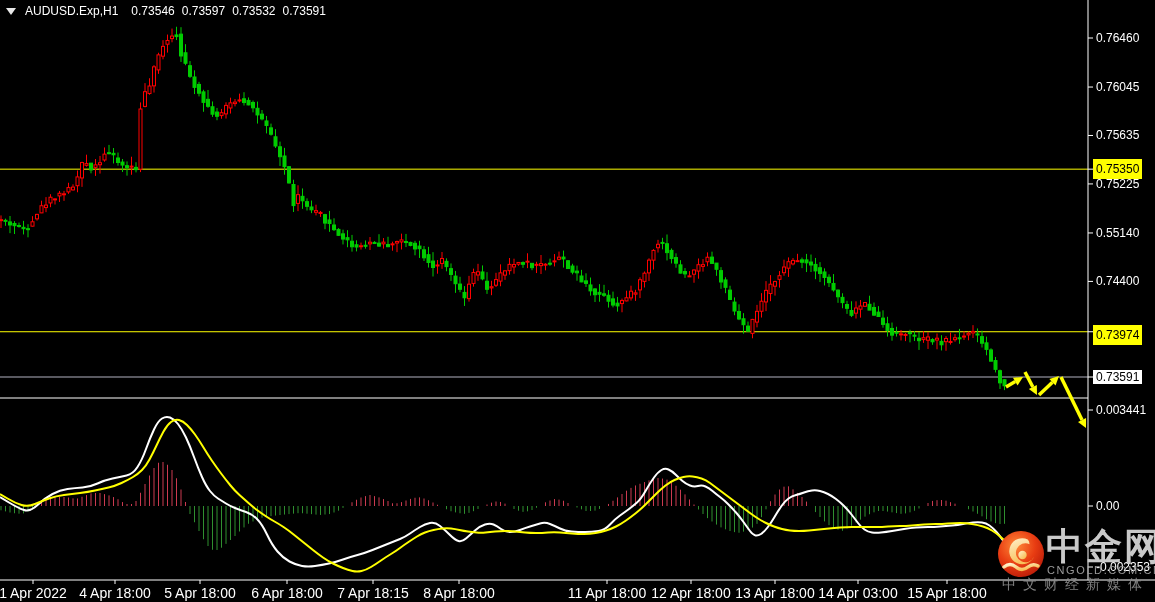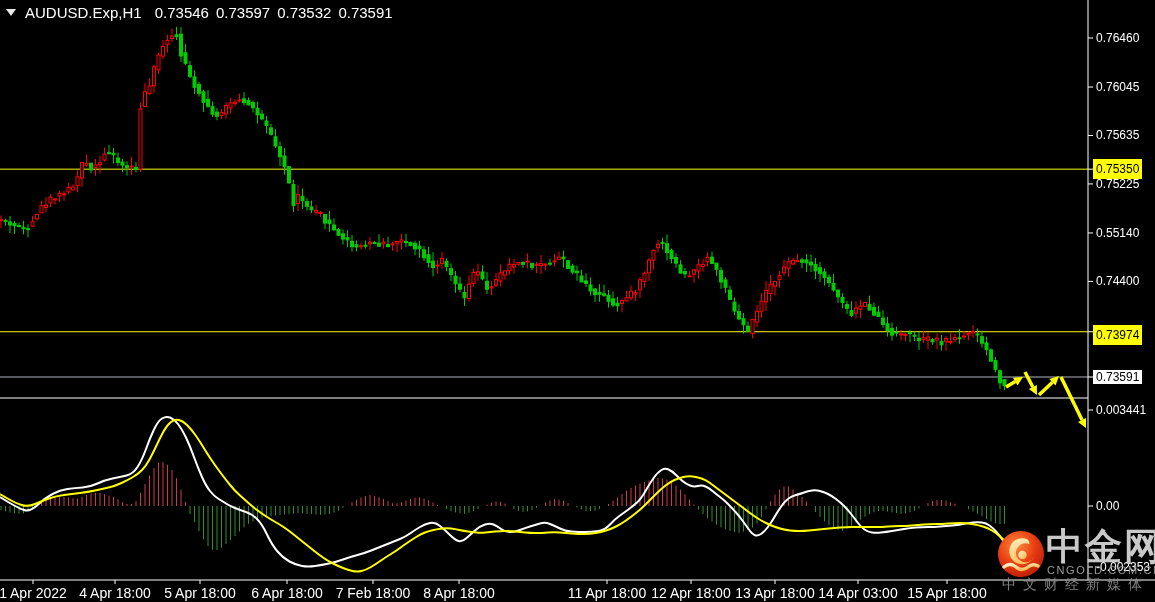--- a/index.html
+++ b/index.html
@@ -1,19 +1,19 @@
 <!DOCTYPE html>
 <html><head>
 <meta charset="utf-8">
 <style>
   html,body{margin:0;padding:0;background:#000;}
   #stage{position:relative;width:1155px;height:602px;background:#000;overflow:hidden;
          font-family:"Liberation Sans",sans-serif;}
   #chart-svg{position:absolute;left:0;top:0;}
-  .hdr{position:absolute;left:6px;top:4px;color:#fff;font-size:15px;display:flex;align-items:center;gap:7px;white-space:nowrap;}
+  .hdr{position:absolute;left:6px;top:4px;color:#fff;font-size:12px;display:flex;align-items:center;gap:7px;white-space:nowrap;}
   .tri{width:0;height:0;border-left:5px solid transparent;border-right:5px solid transparent;border-top:7px solid #e8e8e8;margin-right:2px;}
   .hdr .sym{margin-right:6px;}
   .macd-lbl{position:absolute;left:5px;top:402px;color:#fff;font-size:13px;white-space:nowrap;}
   .pr-lbl{position:absolute;left:1096px;transform:translateY(-50%);color:#fff;font-size:12px;white-space:nowrap;}
   .pr-lbl.bg-yellow{background:#ffff00;color:#000;padding:3px 3px;left:1093px;}
   .pr-lbl.bg-white{background:#ffffff;color:#000;padding:0 3px;left:1093px;}
   .dt-lbl{position:absolute;top:585px;transform:translateX(-50%);color:#fff;font-size:14px;white-space:nowrap;}
   .logo{position:absolute;left:996px;top:524px;width:159px;height:78px;}
   .logo .brand{position:absolute;left:50px;top:-2px;font-size:37px;font-weight:bold;color:#c9c9c9;letter-spacing:2px;white-space:nowrap;}
   .logo .dom{position:absolute;left:51px;top:40px;font-size:11px;color:#9a9a9a;letter-spacing:1.6px;white-space:nowrap;}
@@ -761,21 +761,21 @@
   <div id="macd-labels">
       <div class="pr-lbl" style="top: 410px;">0.003441</div>
       <div class="pr-lbl" style="top: 506px;">0.00</div>
       <div class="pr-lbl" style="top: 567px;">-0.002353</div>
     </div>
   <div id="date-labels">
       <div class="dt-lbl" style="left: 33px;">1 Apr 2022</div>
       <div class="dt-lbl" style="left: 115px;">4 Apr 18:00</div>
       <div class="dt-lbl" style="left: 200px;">5 Apr 18:00</div>
       <div class="dt-lbl" style="left: 287px;">6 Apr 18:00</div>
-      <div class="dt-lbl" style="left: 373px;">7 Feb 18:00</div>
+      <div class="dt-lbl" style="left: 373px;">7 Apr 18:15</div>
       <div class="dt-lbl" style="left: 459px;">8 Apr 18:00</div>
       <div class="dt-lbl" style="left: 607px;">11 Apr 18:00</div>
       <div class="dt-lbl" style="left: 691px;">12 Apr 18:00</div>
       <div class="dt-lbl" style="left: 775px;">13 Apr 18:00</div>
       <div class="dt-lbl" style="left: 858px;">14 Apr 03:00</div>
       <div class="dt-lbl" style="left: 947px;">15 Apr 18:00</div>
     </div>
 
   <div class="logo">
     <svg width="50" height="52" style="position:absolute;left:0;top:4px">

